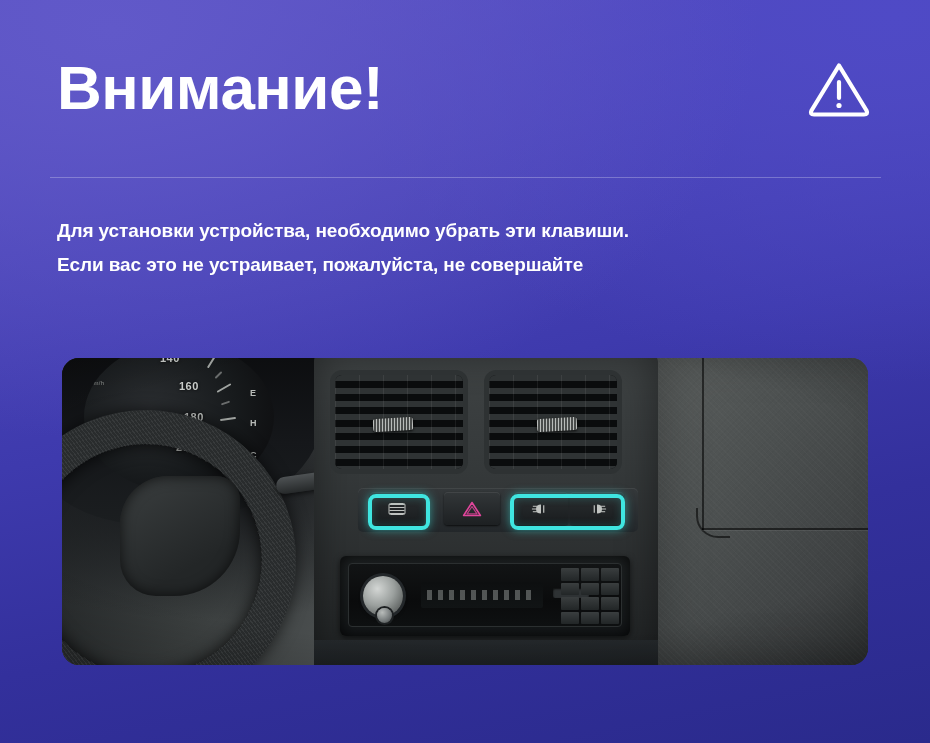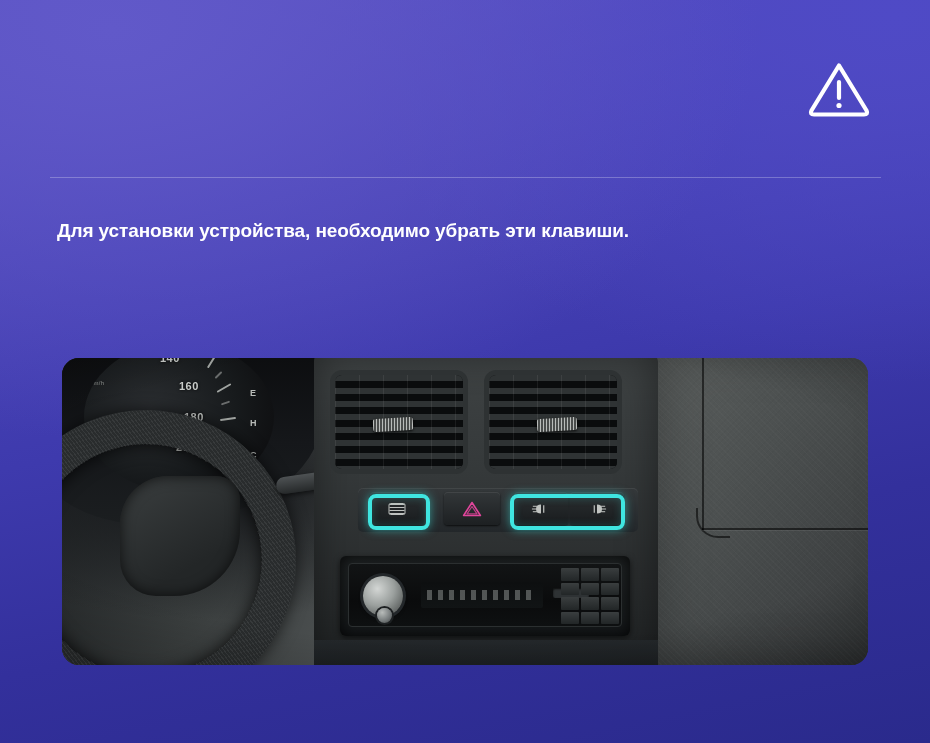--- a/index.html
+++ b/index.html
@@ -394,32 +394,34 @@
     background: radial-gradient(125% 105% at 50% 45%, rgba(0,0,0,0) 45%, rgba(0,0,0,0.55) 100%);
     pointer-events: none;
   }
 </style>
 </head>
 <body>
 
 <div class="banner">
 
   <div class="header">
+    <div class="title">Внимание!</div>
 
     <svg class="warn-icon" viewBox="0 0 62 58">
       <path d="M31 5.5 L58.5 50.5 Q60.5 54.5 56 54.5 L6 54.5 Q1.5 54.5 3.5 50.5 Z" fill="none" stroke="#ffffff" stroke-width="4.2" stroke-linejoin="round"></path>
       <line x1="31" y1="22" x2="31" y2="38" stroke="#ffffff" stroke-width="4.2" stroke-linecap="round"></line>
       <circle cx="31" cy="45.5" r="2.6" fill="#ffffff"></circle>
     </svg>
   </div>
 
   <div class="divider"></div>
 
   <div class="body-copy">
     <span class="ln">Для установки устройства, необходимо убрать эти клавиши.</span>
+    <span class="ln">Если вас это не устраивает, пожалуйста, не совершайте</span>
   </div>
 
   <div class="photo">
     <div class="photo-inner">
 
       <div class="cluster-hood">
         <div class="gauge-face">
           <div class="gauge-unit">km/h</div>
 
           <div class="gauge-ticks">

